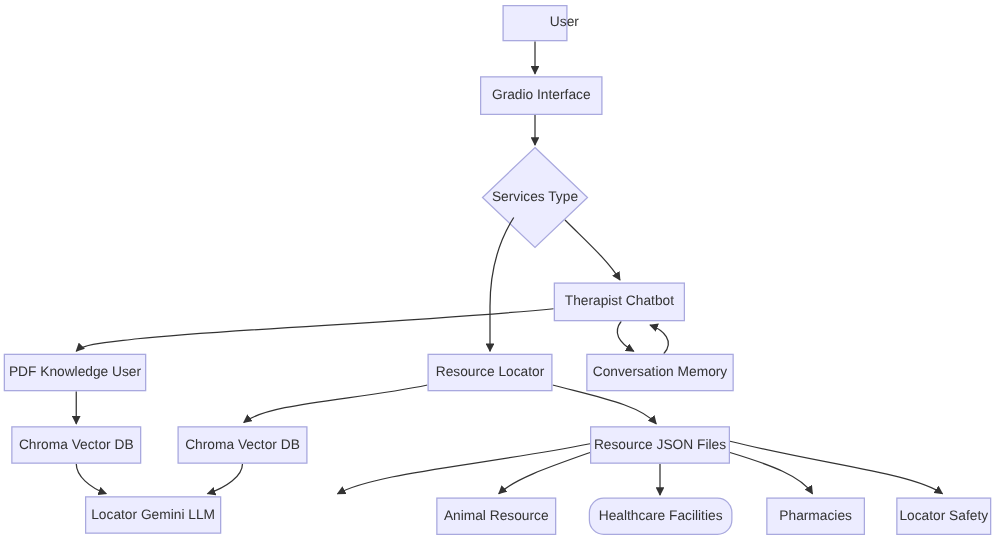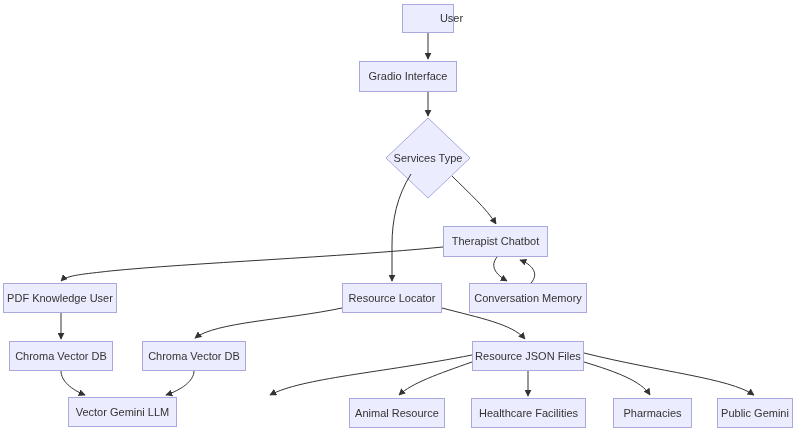--- a/index.html
+++ b/index.html
@@ -73,42 +73,42 @@
     <path class="edge" d="M194 371 C194 381, 181 390, 166 395" marker-end="url(#arrow)"></path>
     <path class="edge" d="M472 355 C380 373, 302 378, 270 395" marker-end="url(#arrow)"></path>
     <path class="edge" d="M472 362 C438 374, 412 383, 399 395" marker-end="url(#arrow)"></path>
     <path class="edge" d="M528 371 V396" marker-end="url(#arrow)"></path>
     <path class="edge" d="M584 362 C617 372, 641 381, 650 395" marker-end="url(#arrow)"></path>
     <path class="edge" d="M584 353 C660 372, 729 378, 754 395" marker-end="url(#arrow)"></path>
   </svg>
 
   <div class="node" style="left:402px; top:4px; width:52px; height:29px;padding-left:47px;">User</div>
 
-  <div class="node" style="left:359px; top:61px; width:98px; height:31px;">Gradio Interface</div>
+  <div class="node" style="left:384px; top:61px; width:98px; height:31px;">Gradio Interface</div>
 
   <div class="diamond-label" style="left:386px; top:118px; width:84px; height:80px;">Services Type</div>
 
   <div class="node" style="left:443px; top:226px; width:105px; height:31px;">Therapist Chatbot</div>
 
   <div class="node" style="left:3px; top:283px; width:114px; height:30px;">PDF Knowledge User</div>
 
   <div class="node" style="left:342px; top:283px; width:100px; height:30px;">Resource Locator</div>
 
   <div class="node" style="left:469px; top:283px; width:118px; height:30px;">Conversation Memory</div>
 
   <div class="node" style="left:9px; top:341px; width:104px; height:30px;">Chroma Vector DB</div>
 
   <div class="node" style="left:142px; top:341px; width:104px; height:30px;">Chroma Vector DB</div>
 
   <div class="node" style="left:472px; top:341px; width:112px; height:30px;">Resource JSON Files</div>
 
-  <div class="node" style="left:68px; top:397px; width:109px; height:30px;">Vector Gemini LLM</div>
+  <div class="node" style="left:68px; top:397px; width:109px; height:30px;">Locator Gemini LLM</div>
 
 
   <div class="node" style="left:349px; top:398px; width:96px; height:30px;">Animal Resource</div>
 
-  <div class="node" style="left:471px; top:398px; width:115px; height:30px;">Healthcare Facilities</div>
+  <div class="node" style="left:471px; top:398px; width:115px; height:30px;border-radius:12px;">Healthcare Facilities</div>
 
   <div class="node" style="left:613px; top:398px; width:79px; height:30px;">Pharmacies</div>
 
-  <div class="node" style="left:717px; top:398px; width:76px; height:30px;">Public Gemini</div>
+  <div class="node" style="left:717px; top:398px; width:76px; height:30px;">Locator Safety</div>
 
 </div>
 
 </body></html>

